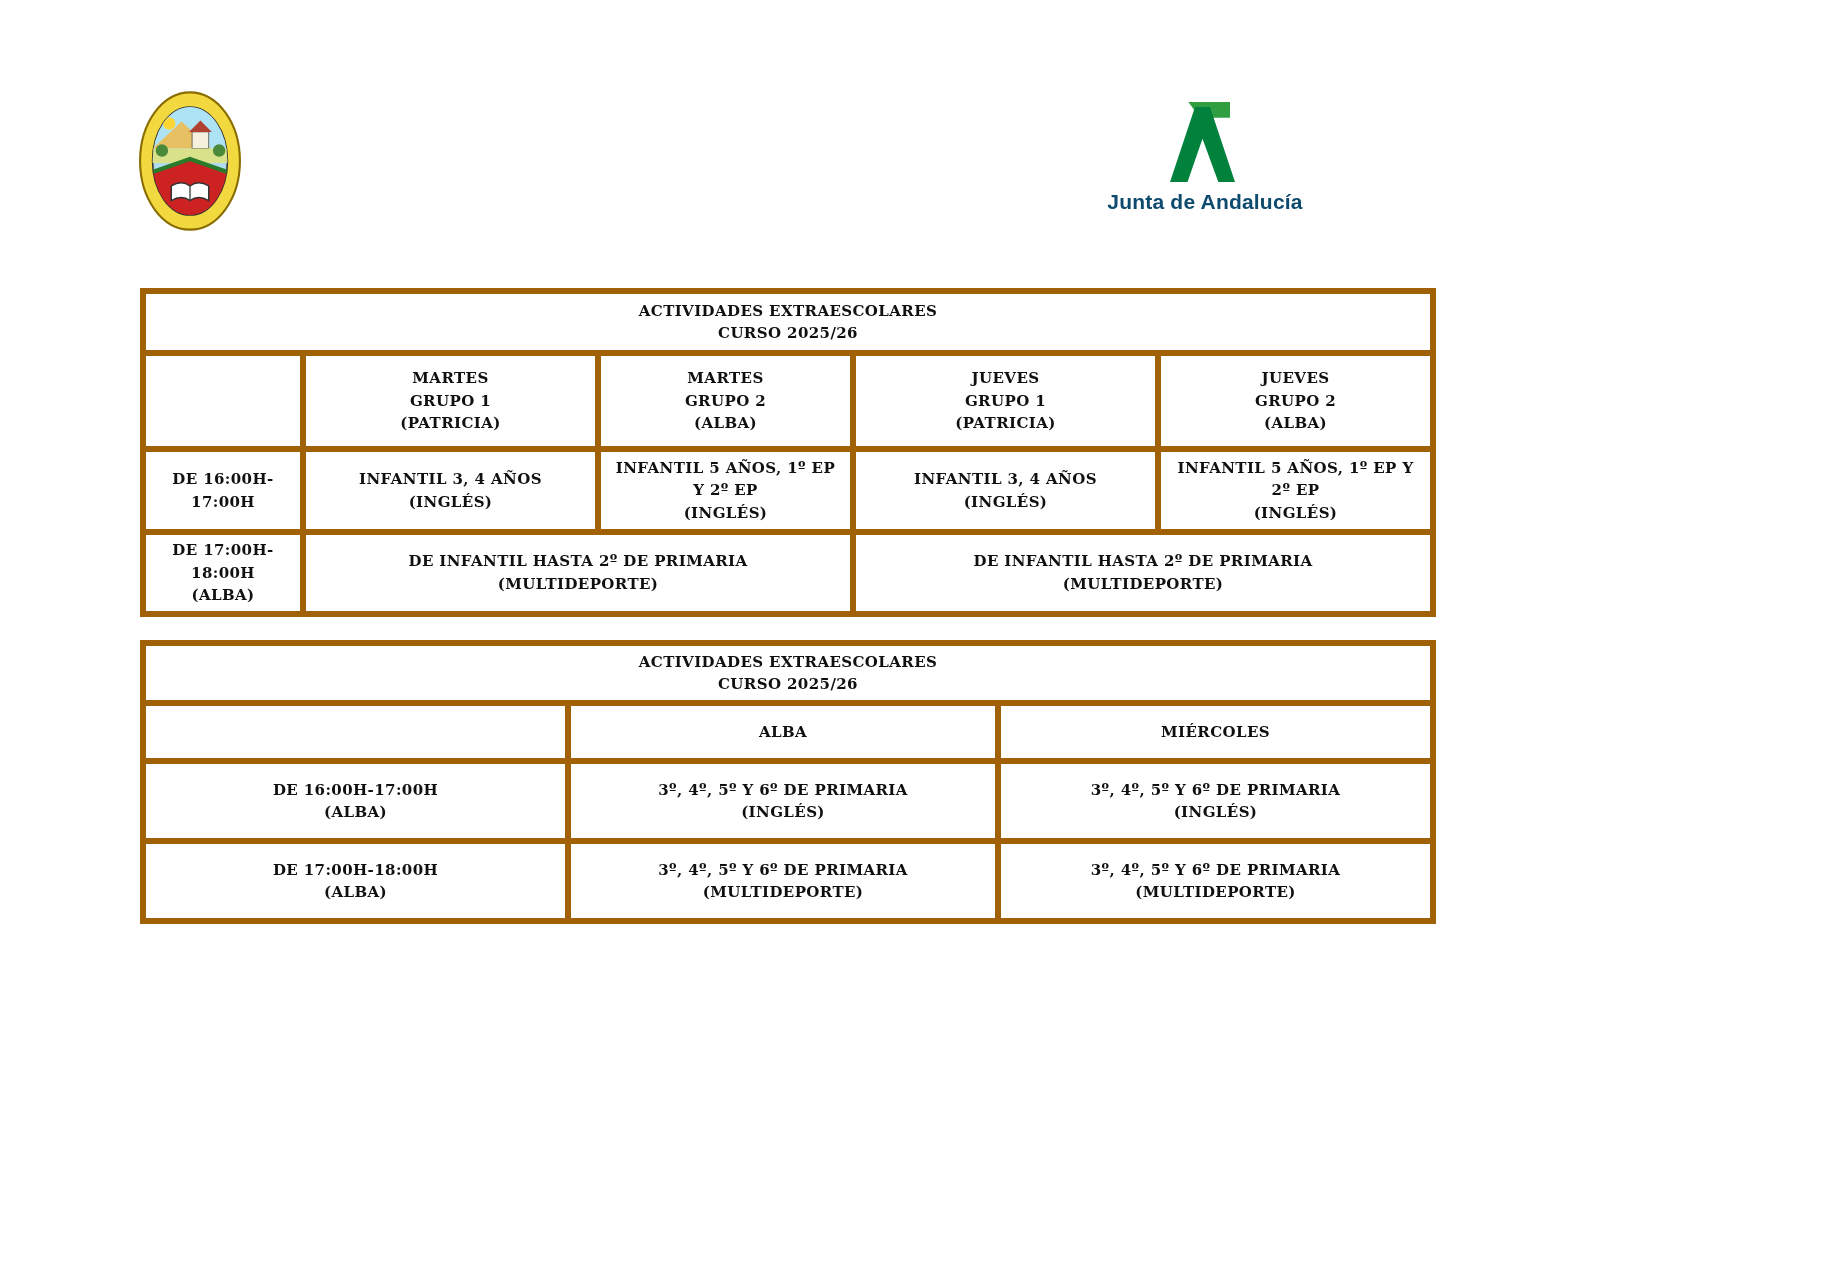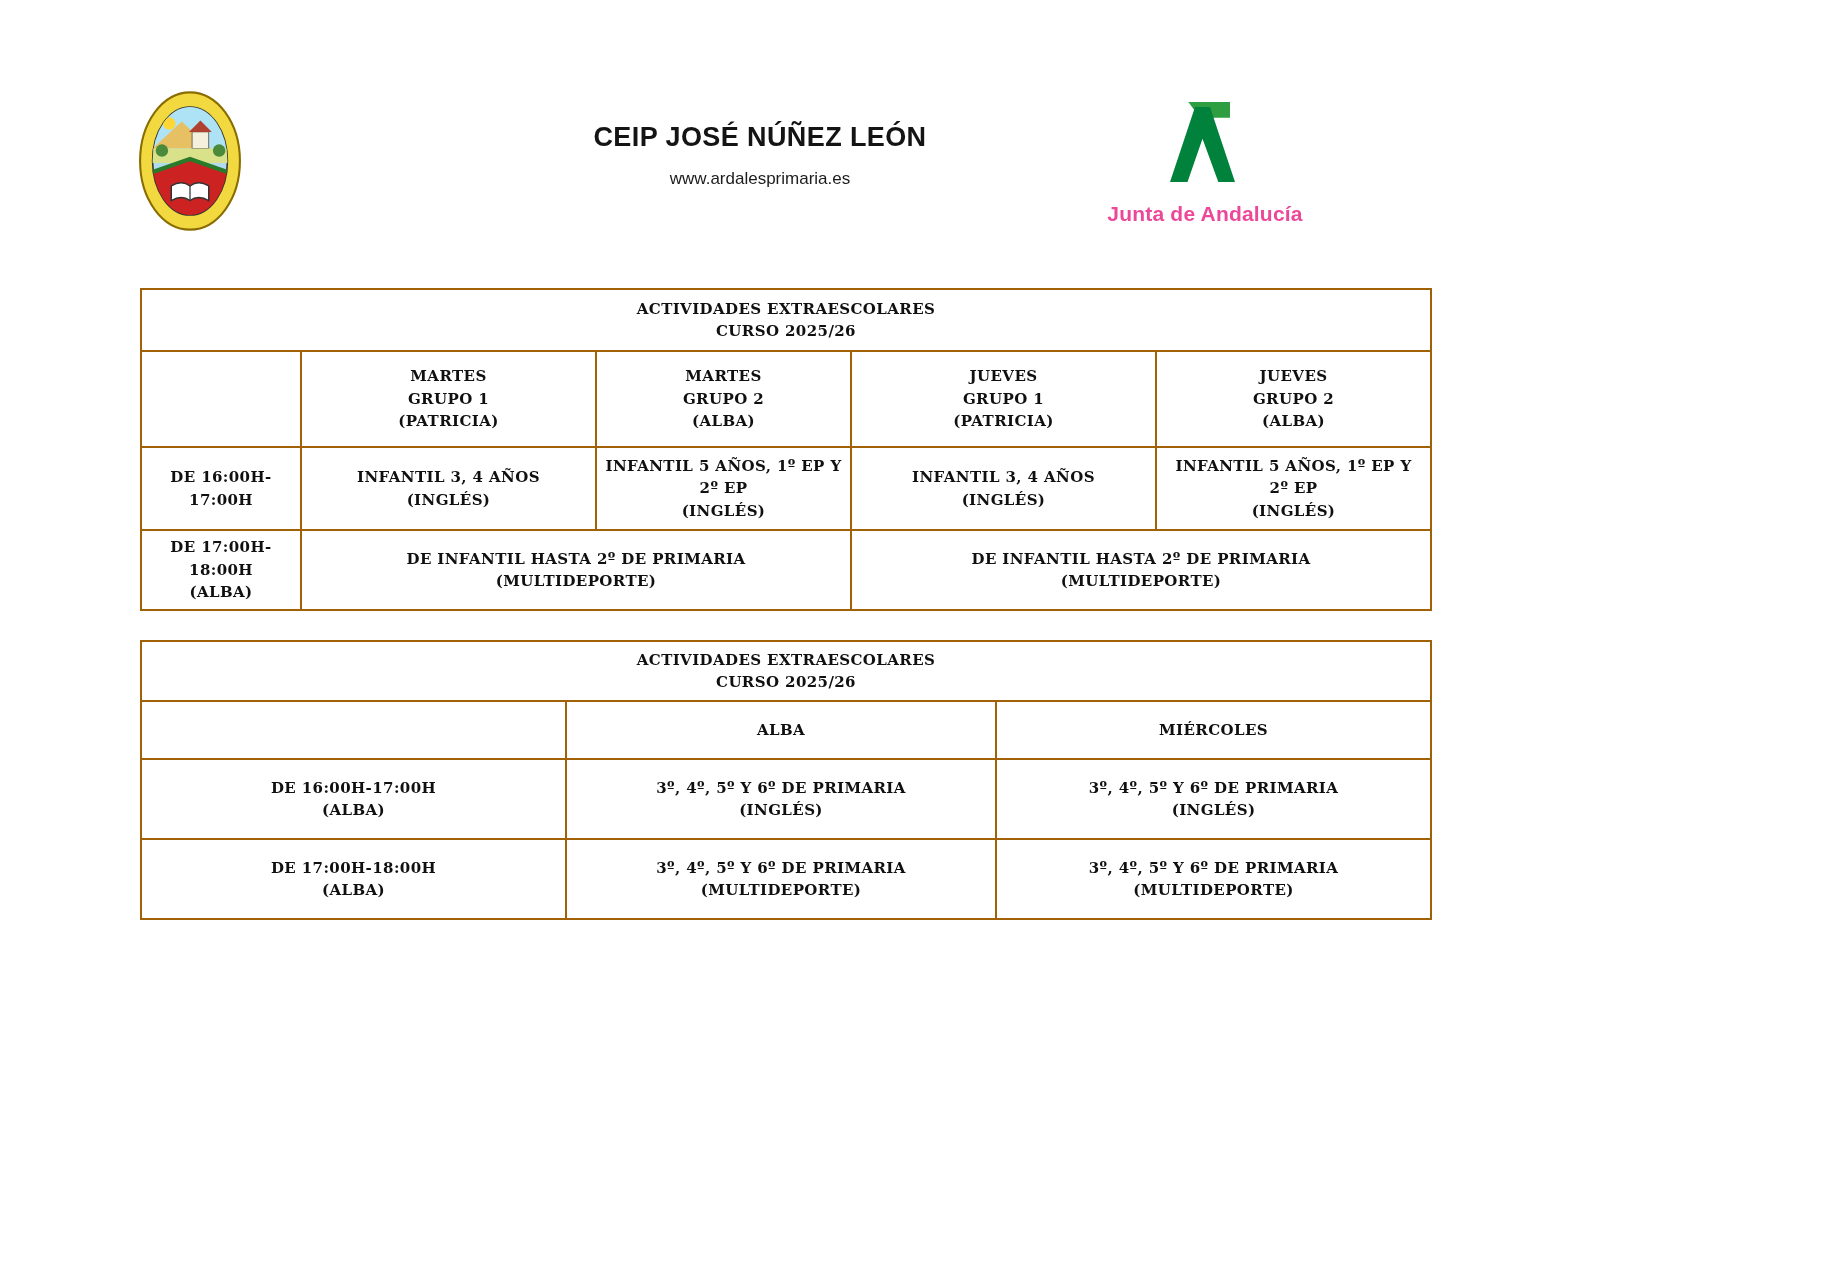--- a/index.html
+++ b/index.html
@@ -15,35 +15,35 @@
     overflow:hidden;
   }
 
   
   .crest { position:absolute; left:138px; top:90px; width:104px; height:142px; }
   .title-block { position:absolute; left:455px; top:122px; width:610px; text-align:center; }
   .school-name { font-size:27px; font-weight:bold; color:#141414; letter-spacing:0.4px; }
   .website { margin-top:16px; font-size:17px; color:#1c1c1c; }
   .junta { position:absolute; left:1100px; top:98px; width:210px; text-align:center; }
   .junta-a { display:block; margin:0 auto; }
-  .junta-label { margin-top:16px; font-size:21px; font-weight:600; color:#ec4899; letter-spacing:0.2px; }
+  .junta-label { margin-top:4px; font-size:21px; font-weight:600; color:#0c4a6e; letter-spacing:0.2px; }
 
   
   table.sched {
     border-collapse:collapse;
     position:absolute;
     left:140px;
     width:1290px;
     table-layout:fixed;
   }
   .t1 { top:288px; }
   .t2 { top:640px; }
 
   table.sched td {
-    border:2px solid #a16207;
+    border:6px solid #a16207;
     text-align:center;
     vertical-align:middle;
     font-family:"DejaVu Serif", serif;
     font-weight:bold;
     font-size:15px;
     letter-spacing:0.4px;
     color:#101010;
     line-height:1.5;
     padding:4px 8px;
     background:#ffffff;
@@ -85,24 +85,20 @@
         <circle cx="23" cy="58" r="6" fill="#4a8a3a"></circle>
         <circle cx="78" cy="58" r="6" fill="#4a8a3a"></circle>
         <path d="M10,80 L50,66 L90,80 L90,124 L10,124 Z" fill="#cc2222"></path>
         <path d="M10,80 L50,66 L90,80" stroke="#2a7a2a" stroke-width="4" fill="none"></path>
         <path d="M32,92 Q42,86 50,92 Q58,86 68,92 L68,106 Q58,100 50,106 Q42,100 32,106 Z" fill="#ffffff" stroke="#333333" stroke-width="1.4"></path>
         <line x1="50" y1="92" x2="50" y2="106" stroke="#333333" stroke-width="1.2"></line>
       </g>
     </svg>
   </div>
 
-  <div class="title-block">
-    <div class="school-name">CEIP JOSÉ NÚÑEZ LEÓN</div>
-    <div class="website">www.ardalesprimaria.es</div>
-  </div>
 
   <div class="junta">
     <svg class="junta-a" width="100" height="88" viewBox="0 0 120 100">
       <polygon points="40,2 90,2 90,21 54,21" fill="#2f9e41"></polygon>
       <polygon points="48,8 66,8 96,98 76,98 57,46 39,98 18,98" fill="#00813c"></polygon>
     </svg>
     <div class="junta-label">Junta de Andalucía</div>
   </div>
 
   <table class="sched t1">

